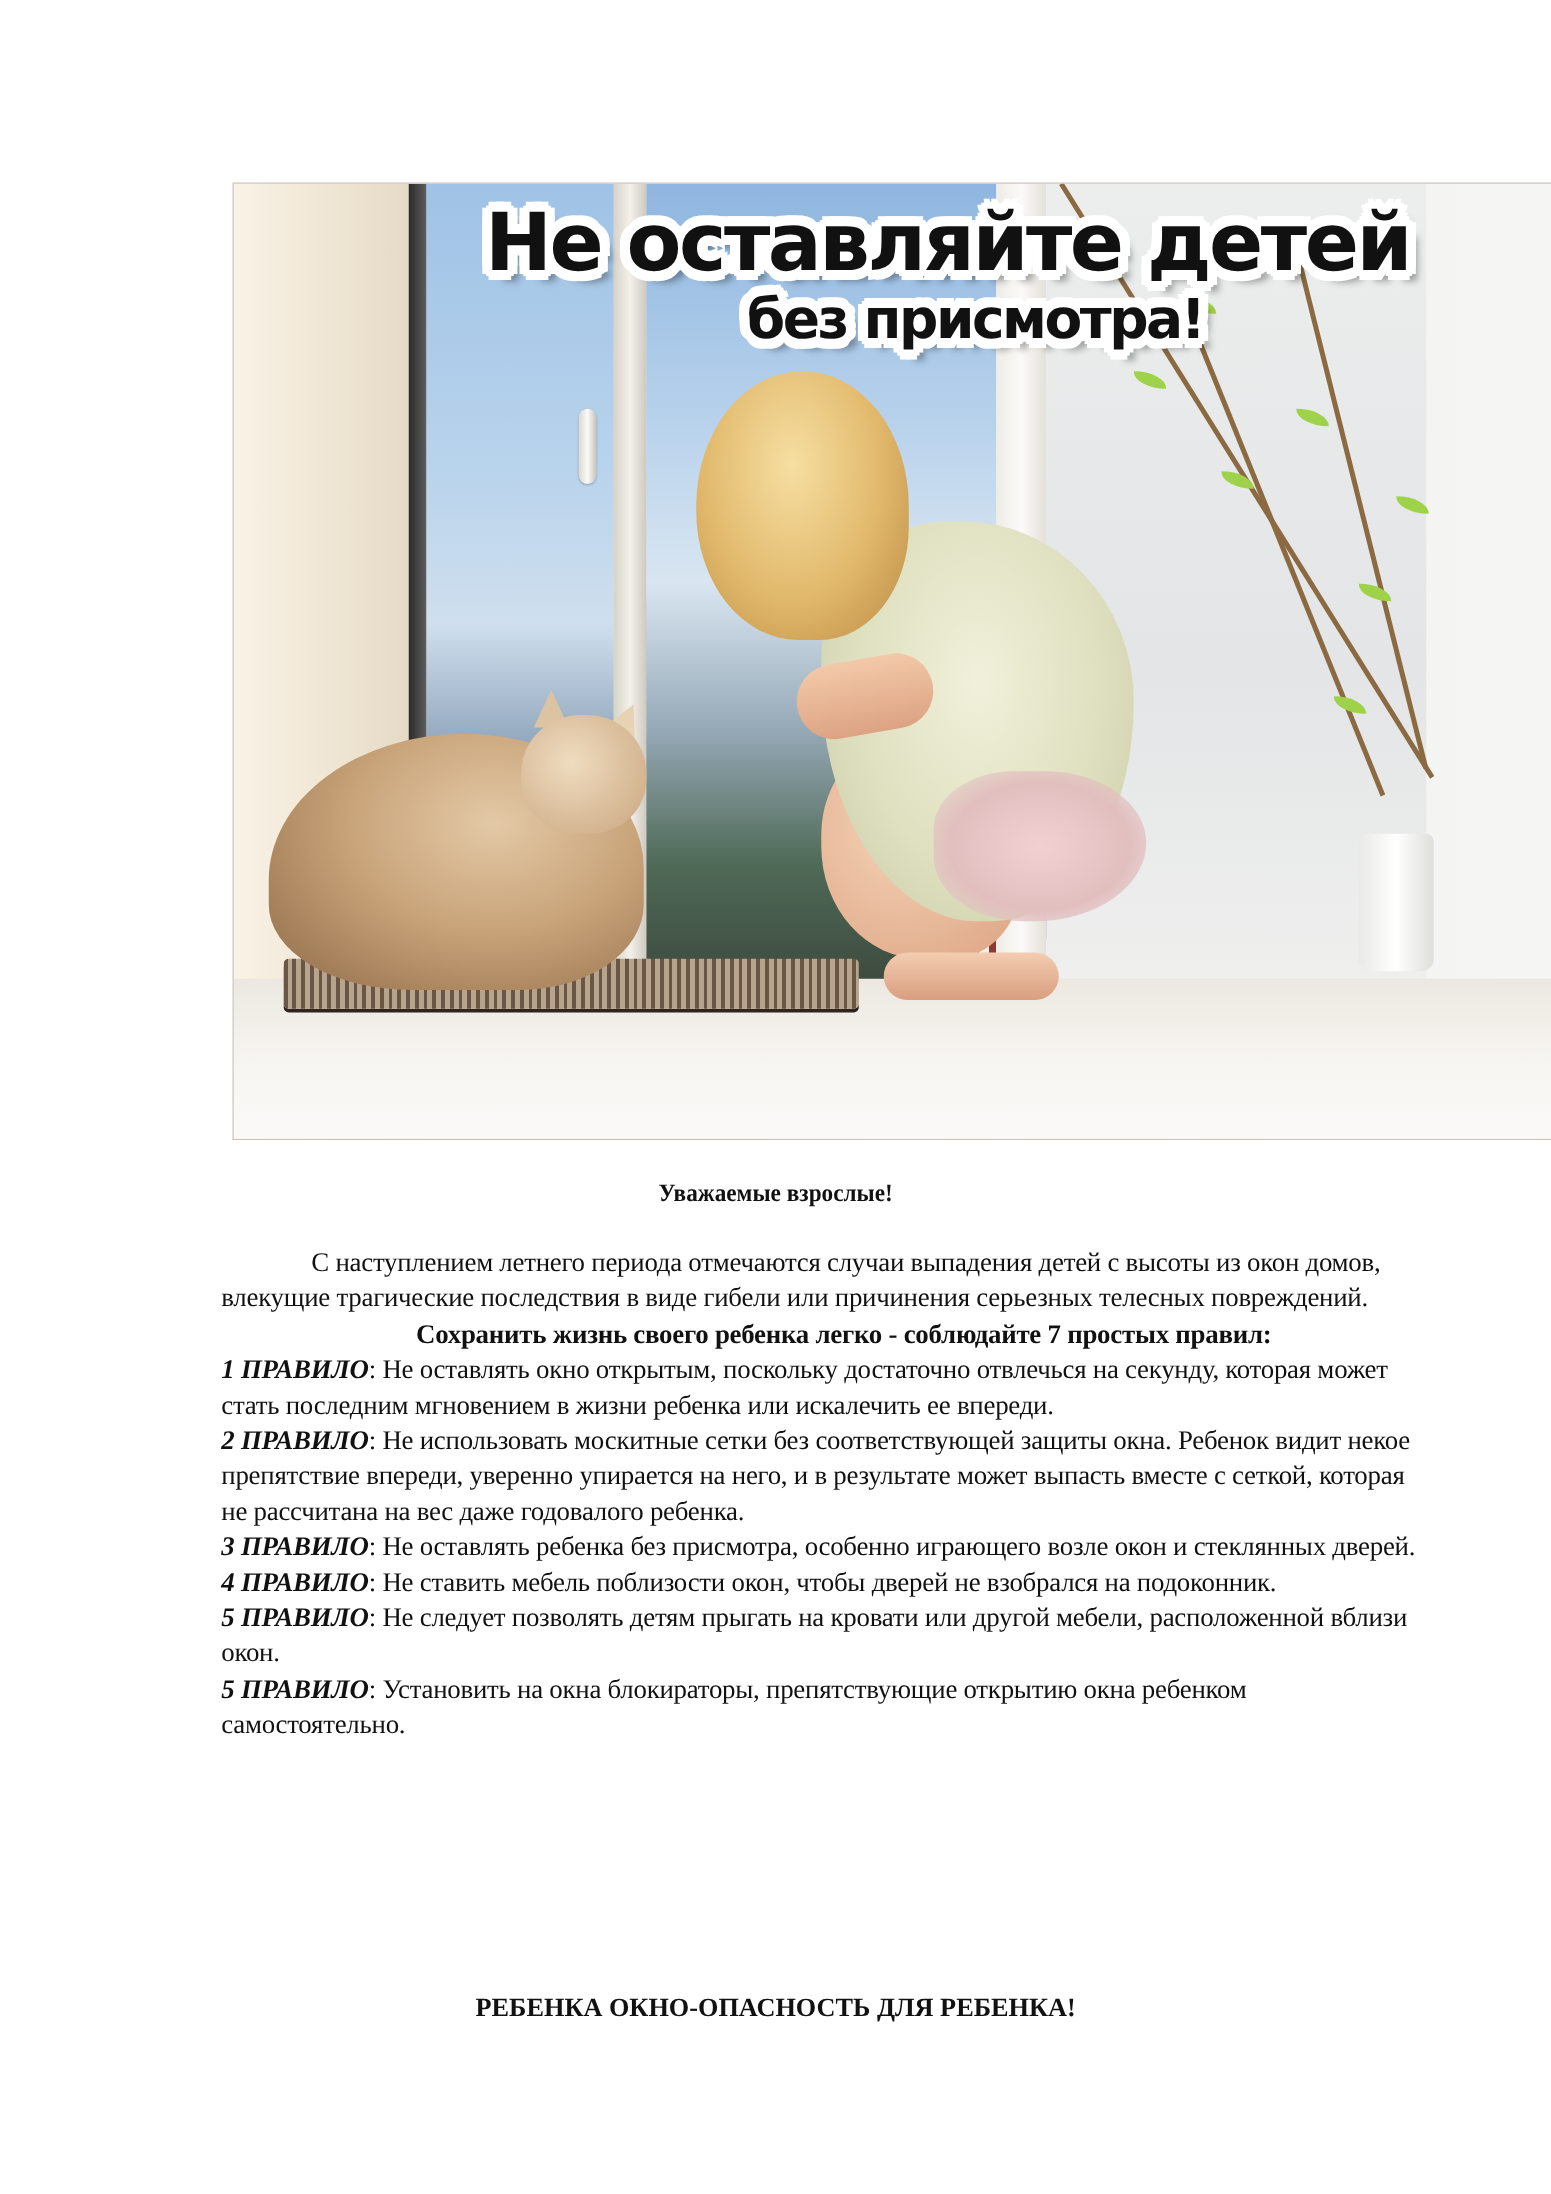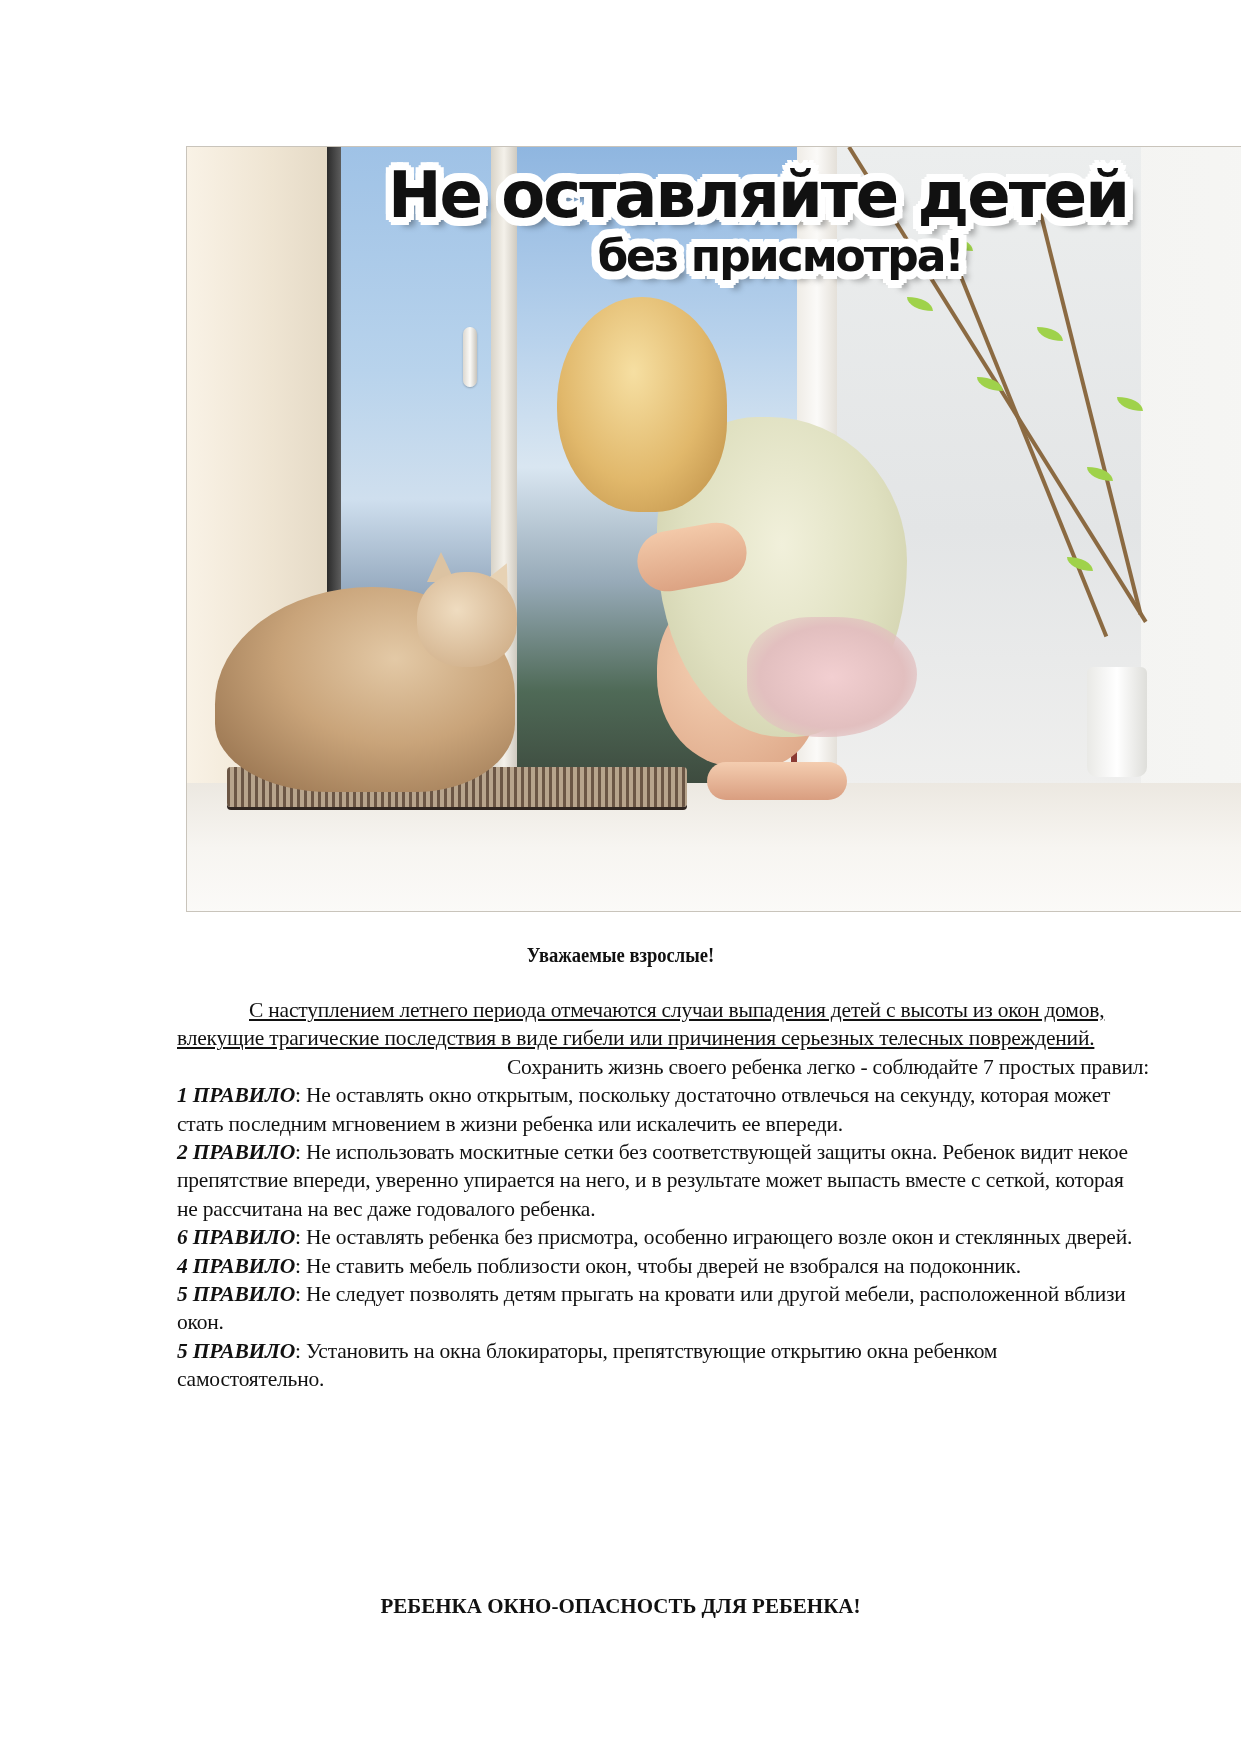--- a/index.html
+++ b/index.html
@@ -85,22 +85,22 @@
   
   .greeting {
     position: absolute; left: 0; width: 100%; top: 944px; text-align: center;
     font-weight: bold; font-size: 20px; transform: scaleX(0.93);
   }
   .body {
     position: absolute; left: 177px; top: 996px; width: 972px;
     font-size: 21.5px; line-height: 28.4px; letter-spacing: -0.2px;
   }
   .body p { margin: 0; }
-  .indent { text-indent: 72px; text-decoration: underline; }
-  .subhead { font-weight: normal; text-align: right; padding-left: 24px; }
+  .indent { text-indent: 72px; }
+  .subhead { font-weight: bold; text-align: center; padding-left: 24px; }
   .rule-label { font-weight: bold; font-style: italic; }
   .justify { text-align: justify; text-align-last: left; }
   .closing {
     position: absolute; left: 0; width: 100%; top: 1594px; text-align: center;
     font-weight: bold; font-size: 21px;
   }
 </style>
 </head>
 <body>
 
@@ -149,19 +149,19 @@
 </div>
 
 <div class="greeting">Уважаемые взрослые!</div>
 
 <div class="body">
   <p class="indent">С наступлением летнего периода отмечаются случаи выпадения детей с высоты из окон домов, влекущие трагические последствия в виде гибели или причинения серьезных телесных повреждений.</p>
   <p class="subhead">Сохранить жизнь своего ребенка легко - соблюдайте 7 простых правил:</p>
 
   <p><span class="rule-label">1 ПРАВИЛО</span><span>: Не оставлять окно открытым, поскольку достаточно отвлечься на секунду, которая может стать последним мгновением в жизни ребенка или искалечить ее впереди.</span></p>
   <p><span class="rule-label">2 ПРАВИЛО</span><span>: Не использовать москитные сетки без соответствующей защиты окна. Ребенок видит некое препятствие впереди, уверенно упирается на него, и в результате может выпасть вместе с сеткой, которая не рассчитана на вес даже годовалого ребенка.</span></p>
-  <p><span class="rule-label">6 ПРАВИЛО</span><span>: Не оставлять ребенка без присмотра, особенно играющего возле окон и стеклянных дверей.</span></p>
+  <p><span class="rule-label">3 ПРАВИЛО</span><span>: Не оставлять ребенка без присмотра, особенно играющего возле окон и стеклянных дверей.</span></p>
   <p><span class="rule-label">4 ПРАВИЛО</span><span>: Не ставить мебель поблизости окон, чтобы дверей не взобрался на подоконник.</span></p>
   <p><span class="rule-label">5 ПРАВИЛО</span><span>: Не следует позволять детям прыгать на кровати или другой мебели, расположенной вблизи окон.</span></p>
   <p><span class="rule-label">5 ПРАВИЛО</span><span>: Установить на окна блокираторы, препятствующие открытию окна ребенком самостоятельно.</span></p>
 </div>
 
 <div class="closing">РЕБЕНКА ОКНО-ОПАСНОСТЬ ДЛЯ РЕБЕНКА!</div>
 
 </body></html>

